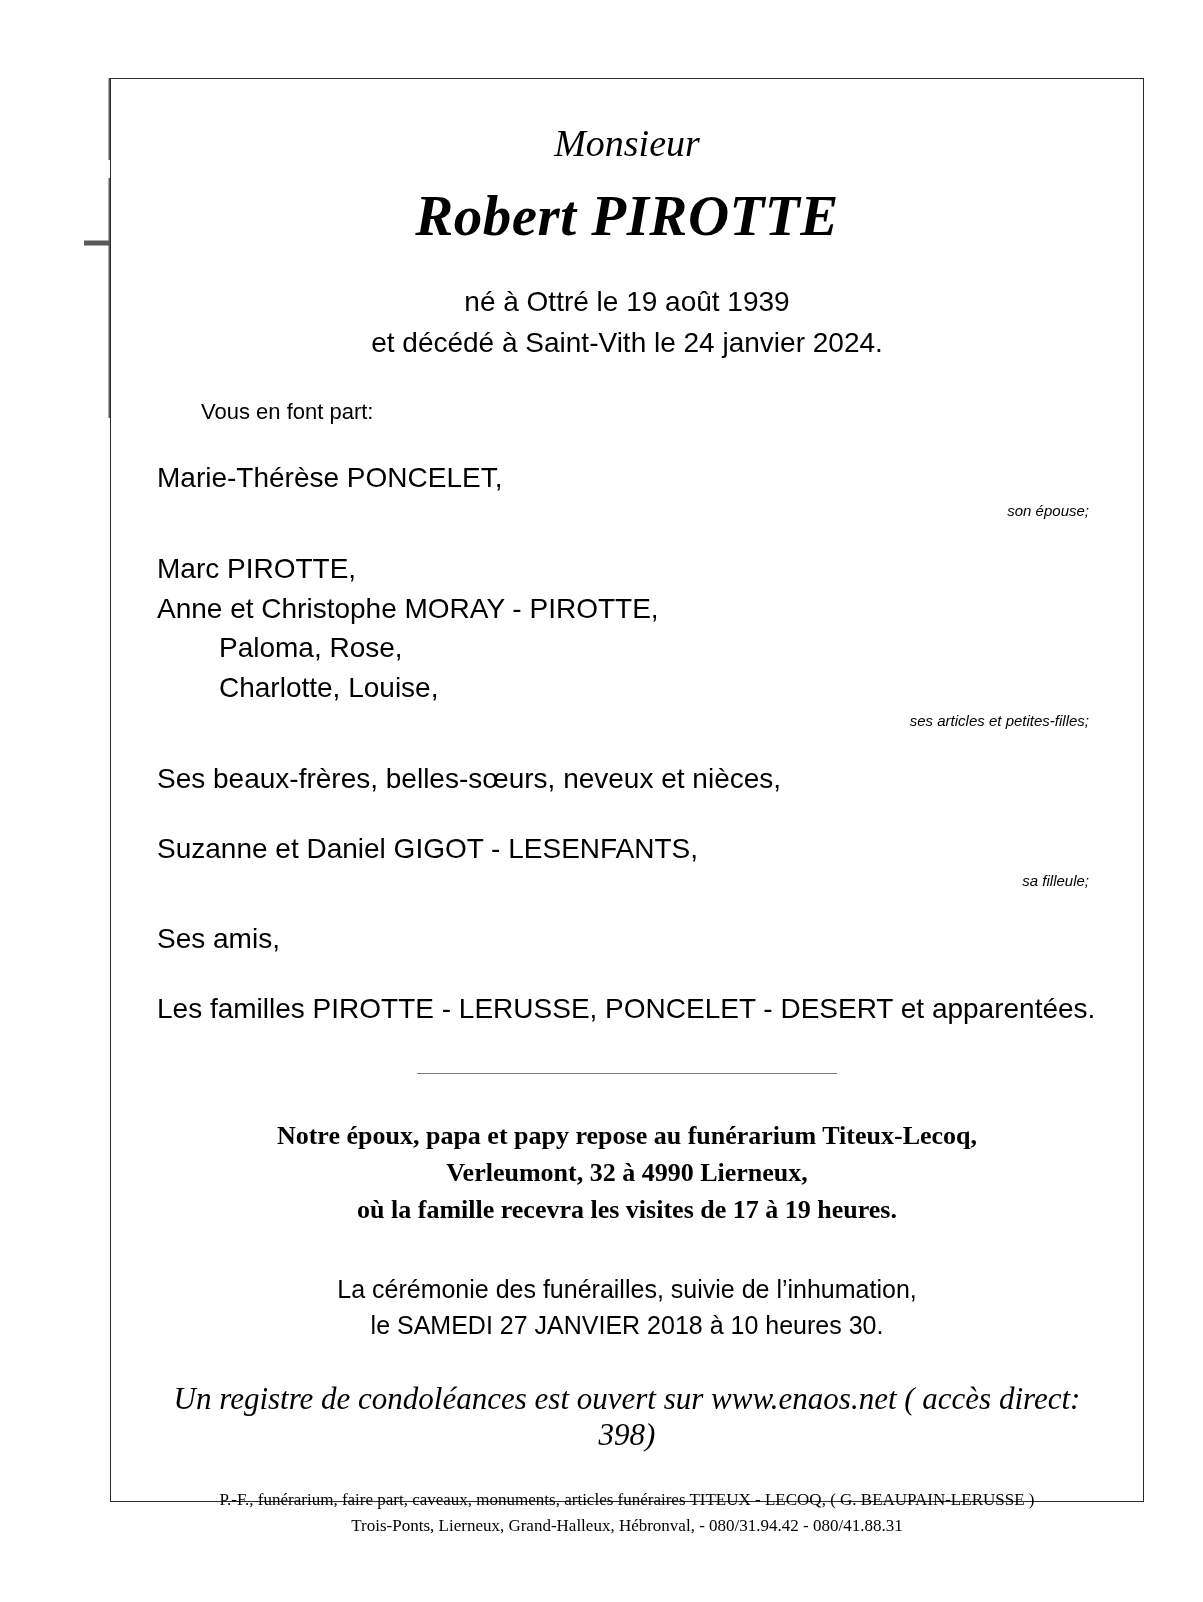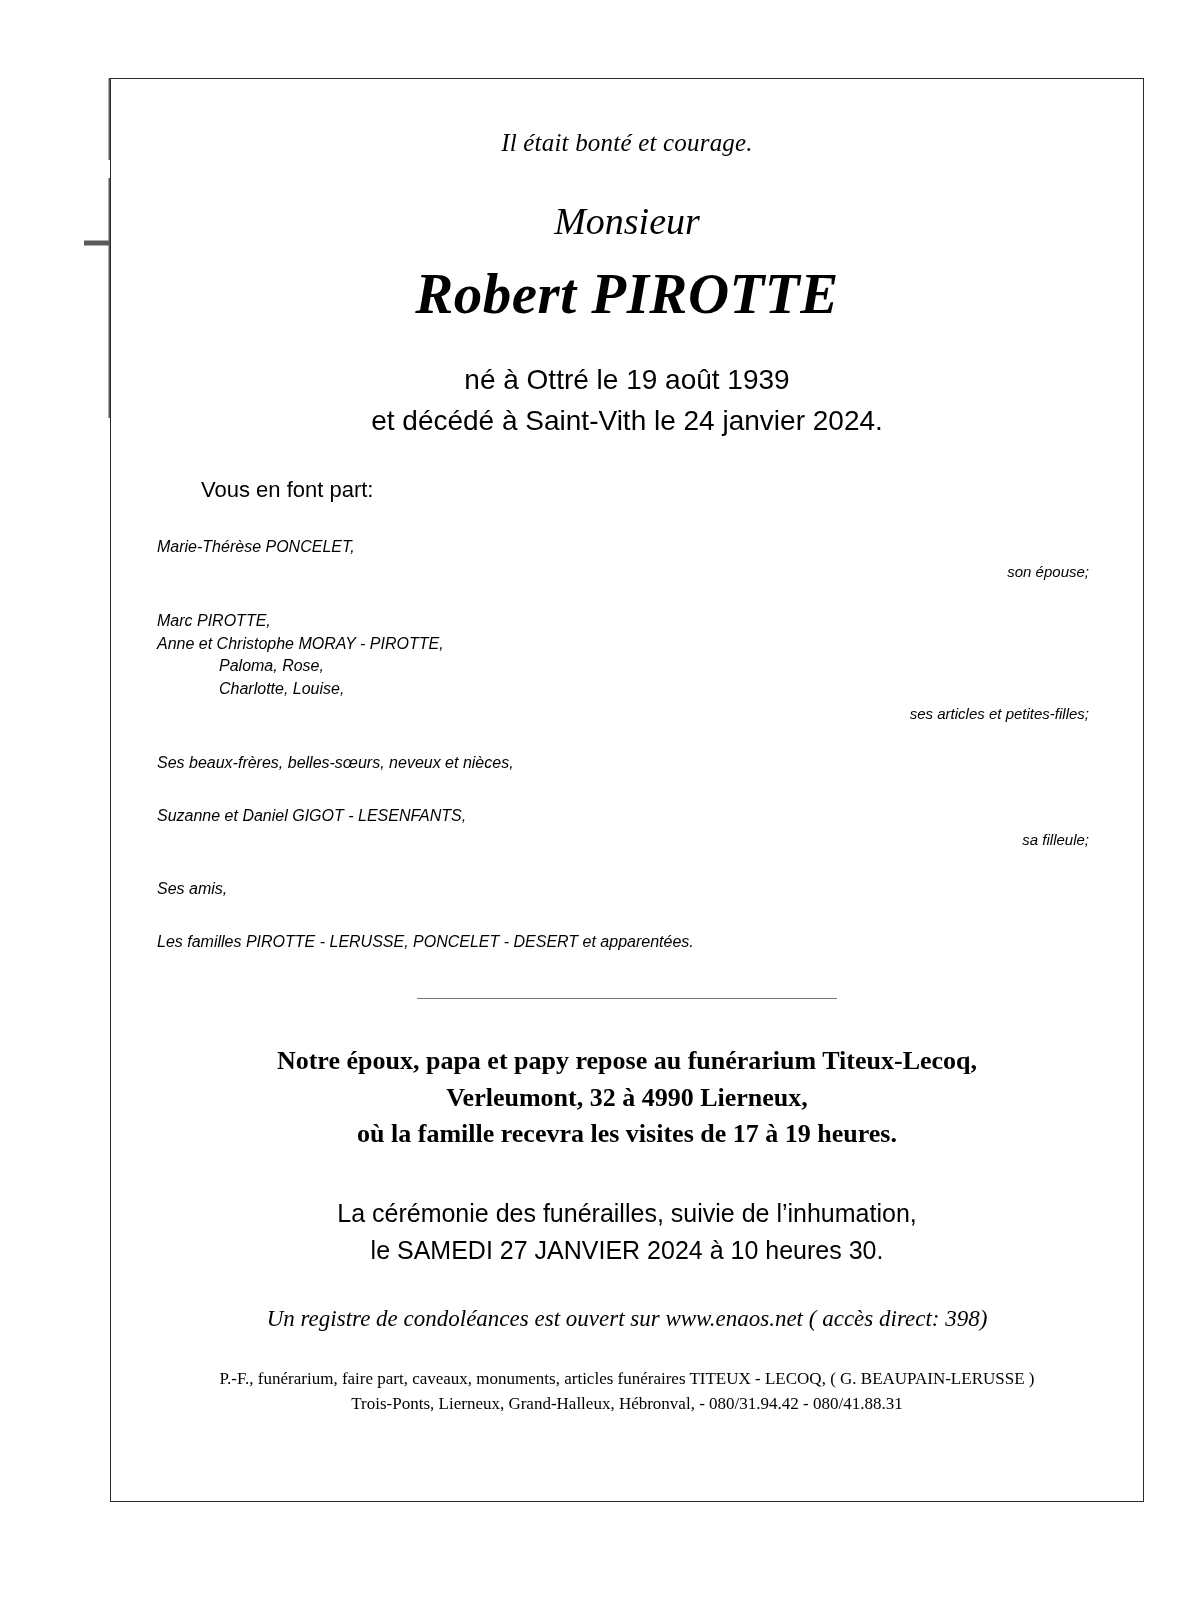--- a/index.html
+++ b/index.html
@@ -93,21 +93,21 @@
   .birth-line { margin-top: 34px; }
 
   .announce {
     margin-top: 32px;
     font-size: 22px;
     line-height: 1.5;
     padding-left: 44px;
   }
 
   .block { margin-top: 30px; }
-  .block .line { font-size: 16px; line-height: 1.42; font-style: italic; }
+  .block .line { font-size: 28px; line-height: 1.42; }
   .line.indent { padding-left: 62px; }
   .relation {
     text-align: right;
     font-style: italic;
     font-size: 15px;
     padding-right: 8px;
     margin-top: 4px;
   }
 
   .divider {
@@ -131,21 +131,21 @@
     text-align: center;
     font-size: 25px;
     line-height: 1.45;
   }
 
   .register {
     margin-top: 38px;
     text-align: center;
     font-family: "Liberation Serif", serif;
     font-style: italic;
-    font-size: 23px;
+    font-size: 31px;
   }
 
   .footer {
     margin-top: 34px;
     text-align: center;
     font-family: "Liberation Serif", serif;
     font-size: 17px;
     line-height: 1.5;
   }
 </style>
@@ -154,21 +154,20 @@
 
 <svg id="cross" xmlns="http://www.w3.org/2000/svg">
   <line x1="111" y1="78" x2="111" y2="160" stroke="#5a5a5a" stroke-width="5"></line>
   <line x1="111" y1="178" x2="111" y2="418" stroke="#5a5a5a" stroke-width="5"></line>
   <line x1="84" y1="243" x2="150" y2="243" stroke="#5a5a5a" stroke-width="5"></line>
 </svg>
 
 <div id="notice-card">
   <div class="content">
 
-    <div class="epigraph">Il était bonté et courage.</div>
 
     <div class="title-monsieur">Monsieur</div>
     <div class="title-name">Robert PIROTTE</div>
 
     <div class="birth-line">né à Ottré le 19 août 1939</div>
     <div class="death-line">et décédé à Saint-Vith le 24 janvier 2024.</div>
 
     <div class="announce">Vous en font part:</div>
 
     <div class="block">
@@ -204,21 +203,21 @@
     <div class="divider"></div>
 
     <div class="funeral-home">
       <div>Notre époux, papa et papy repose au funérarium Titeux-Lecoq,</div>
       <div>Verleumont, 32 à 4990 Lierneux,</div>
       <div>où la famille recevra les visites de 17 à 19 heures.</div>
     </div>
 
     <div class="ceremony">
       <div>La cérémonie des funérailles, suivie de l’inhumation,</div>
-      <div>le SAMEDI 27 JANVIER 2024 à 10 heures 30.</div>
+      <div>le SAMEDI 27 JANVIER 2018 à 10 heures 30.</div>
     </div>
 
     <div class="register">Un registre de condoléances est ouvert sur www.enaos.net ( accès direct: 398)</div>
 
     <div class="footer">
       <div>P.-F., funérarium, faire part, caveaux, monuments, articles funéraires  TITEUX - LECOQ,  ( G. BEAUPAIN-LERUSSE )</div>
       <div>Trois-Ponts, Lierneux, Grand-Halleux, Hébronval, -  080/31.94.42  -  080/41.88.31</div>
     </div>
 
   </div>

